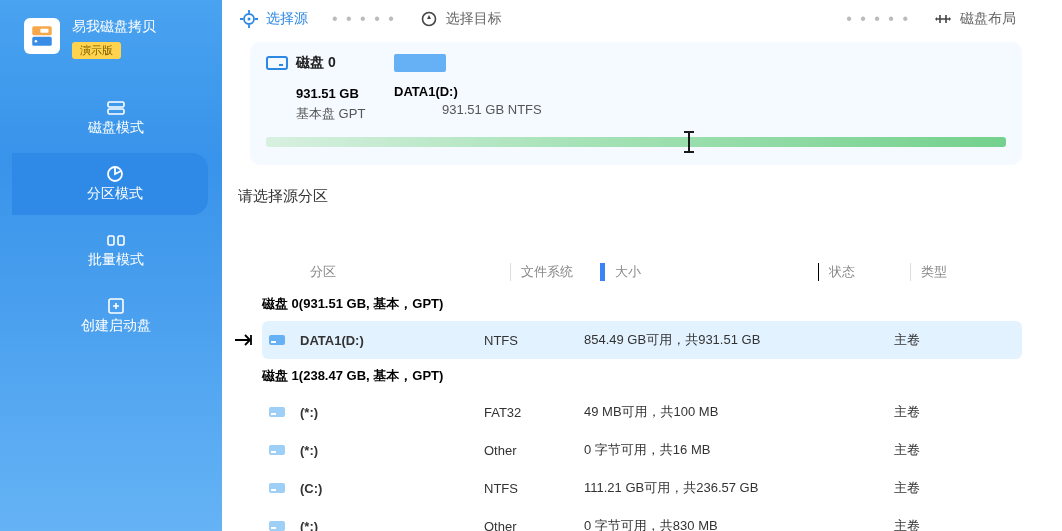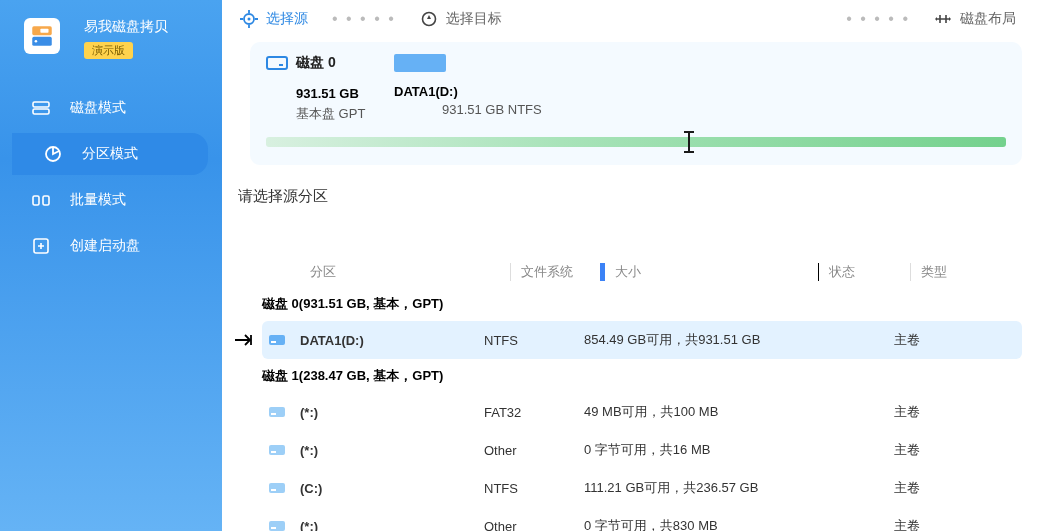--- a/index.html
+++ b/index.html
@@ -1,26 +1,26 @@
 <!DOCTYPE html>
 <html><head>
 <meta charset="utf-8">
 <style>
 * { margin: 0; padding: 0; box-sizing: border-box; font-family: "Microsoft YaHei", "PingFang SC", sans-serif; }
 body { width: 1062px; height: 531px; display: flex; background: #fff; overflow: hidden; }
 
 
 .sidebar { width: 222px; height: 100%; background: linear-gradient(180deg, #4aa3f0 0%, #3893ea 30%, #65b3f5 100%); display: flex; flex-direction: column; padding-top: 18px; }
-.app-header { display: flex; align-items: flex-start; gap: 24px; padding: 0 20px 26px 24px; }
+.app-header { display: flex; align-items: flex-start; gap: 12px; padding: 0 20px 26px 24px; }
 .app-logo { width: 36px; height: 36px; background: #fff; border-radius: 6px; position: relative; display: flex; align-items: center; justify-content: center; }
 .app-logo svg { width: 26px; height: 26px; }
 .app-title-wrap { display: flex; flex-direction: column; gap: 6px; }
 .app-title { color: #fff; font-size: 14px; font-weight: 500; }
 .demo-badge { background: #ffd34d; color: #7a5c00; padding: 1px 8px; border-radius: 3px; font-size: 11px; display: inline-block; width: fit-content; }
-.nav-item { display: flex; align-items: center; gap: 20px; padding: 12px 22px 12px 32px; color: #fff; font-size: 14px; cursor: pointer; margin: 2px 0; }
+.nav-item { display: flex; align-items: center; gap: 2px; padding: 12px 22px 12px 32px; color: #fff; font-size: 14px; cursor: pointer; margin: 2px 0; flex-direction: column; }
 .nav-item.active { background: #2f8ae7; border-radius: 0 16px 16px 0; margin-right: 14px; padding-left: 32px; margin-left: 12px; }
 .nav-icon { width: 18px; height: 18px; display: flex; align-items: center; justify-content: center; border-radius: 4px; flex-shrink: 0; }
 .nav-icon svg { width: 18px; height: 18px; }
 
 
 .main { flex: 1; display: flex; flex-direction: column; padding: 10px 40px 0 12px; }
 
 
 .stepbar { display: flex; align-items: center; height: 36px; }
 .step { display: flex; align-items: center; gap: 8px; color: #666; font-size: 14px; padding: 0 6px; }

